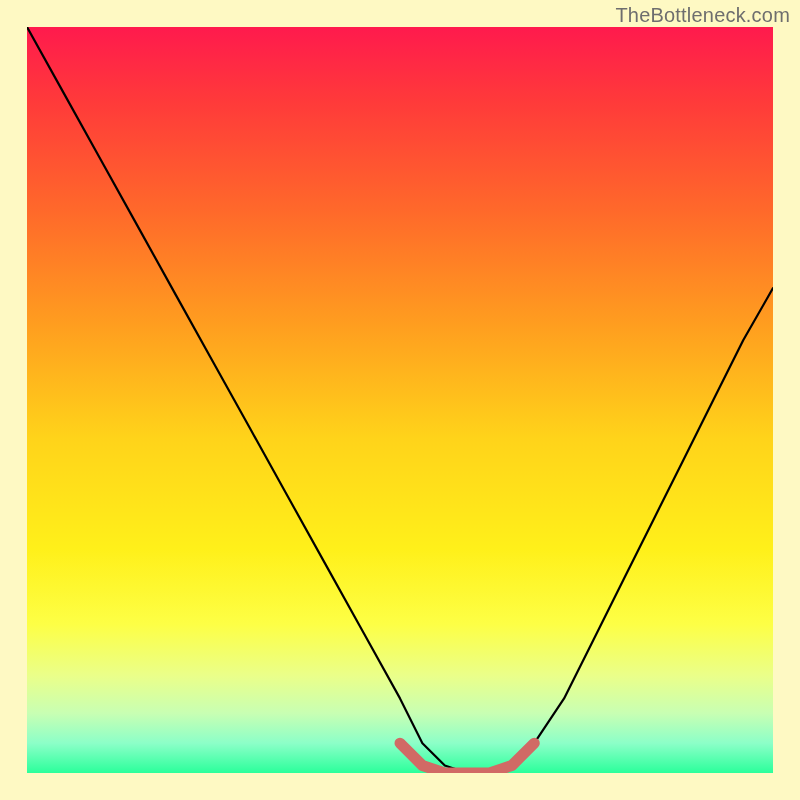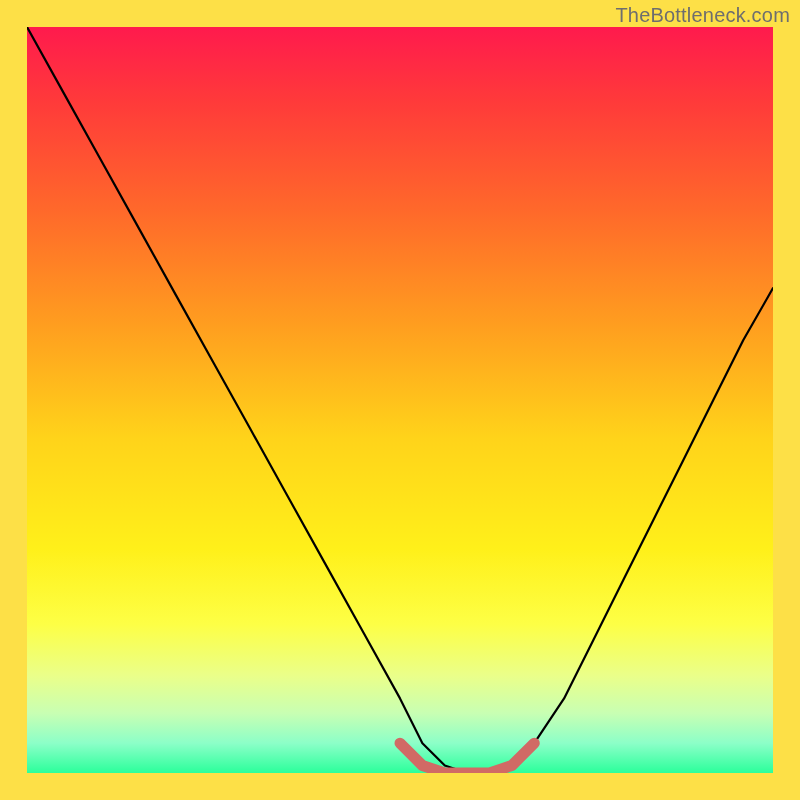--- a/index.html
+++ b/index.html
@@ -10,21 +10,21 @@
     background: #000;
     overflow: hidden;
     font-family: Arial, Helvetica, sans-serif;
   }
   .frame {
     position: absolute;
     left: 0;
     top: 0;
     width: 800px;
     height: 800px;
-    background: #fde047;
+    background: #fef9c3;
     text-decoration: underline;
   }
   .plot {
     position: absolute;
     left: 27px;
     top: 27px;
     width: 746px;
     height: 746px;
     background: linear-gradient(to bottom,
       #ff1a4d 0%,

